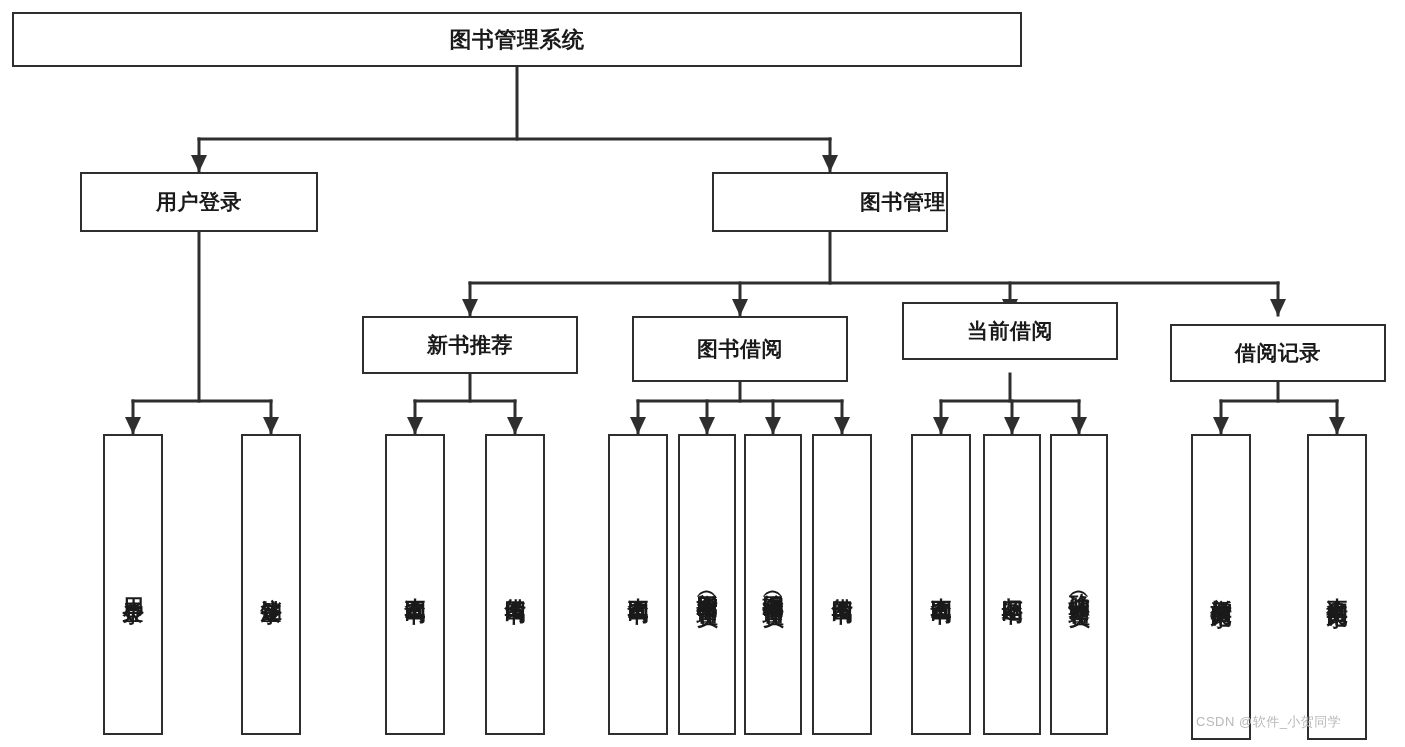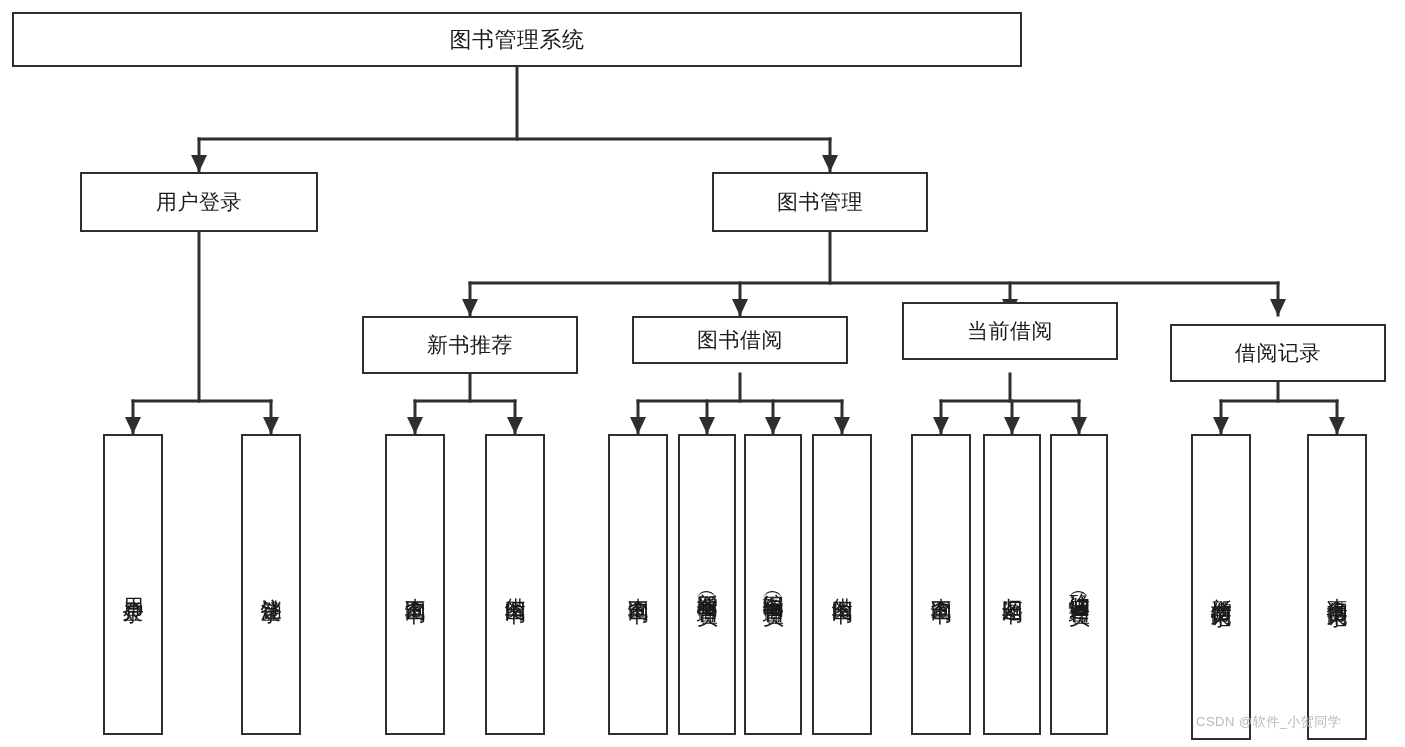--- a/index.html
+++ b/index.html
@@ -36,20 +36,21 @@
     display: flex;
     align-items: center;
     justify-content: center;
     overflow: hidden;
   }
   .node .label {
     text-align: center;
     line-height: 1.08;
     color: #1a1a1a;
     letter-spacing: 0.5px;
+    font-weight: bold;
   }
   .node.horiz .label {
     writing-mode: horizontal-tb;
     font-size: 21px;
   }
   .node.vert .label {
     writing-mode: vertical-rl;
     text-orientation: upright;
     font-size: 21px;
     letter-spacing: 2px;
@@ -122,27 +123,27 @@
       <line x1="1337" y1="401" x2="1337" y2="433" stroke="#2e2e2e" stroke-width="3" stroke-linecap="square"></line>
       <polygon points="1329,417 1345,417 1337,434" fill="#2e2e2e"></polygon>
     </svg>
   <div id="nodes">
       <div class="node horiz root" style="left: 12px; top: 12px; width: 1010px; height: 55px;">
         <span class="label">图书管理系统</span>
       </div>
       <div class="node horiz" style="left: 80px; top: 172px; width: 238px; height: 60px;">
         <span class="label">用户登录</span>
       </div>
-      <div class="node horiz" style="left: 712px; top: 172px; width: 216px; height: 60px;">
+      <div class="node horiz" style="left: 712px; top: 172px; width: 236px; height: 60px; justify-content: flex-end;">
         <span class="label">图书管理</span>
       </div>
       <div class="node horiz" style="left: 362px; top: 316px; width: 216px; height: 58px;">
         <span class="label">新书推荐</span>
       </div>
-      <div class="node horiz" style="left: 632px; top: 316px; width: 216px; height: 48px;">
+      <div class="node horiz" style="left: 632px; top: 316px; width: 216px; height: 66px;">
         <span class="label">图书借阅</span>
       </div>
       <div class="node horiz" style="left: 902px; top: 302px; width: 216px; height: 58px;">
         <span class="label">当前借阅</span>
       </div>
       <div class="node horiz" style="left: 1170px; top: 324px; width: 216px; height: 58px;">
         <span class="label">借阅记录</span>
       </div>
       <div class="node vert" style="left: 103px; top: 434px; width: 60px; height: 301px;">
         <span class="label">用户登录</span>

